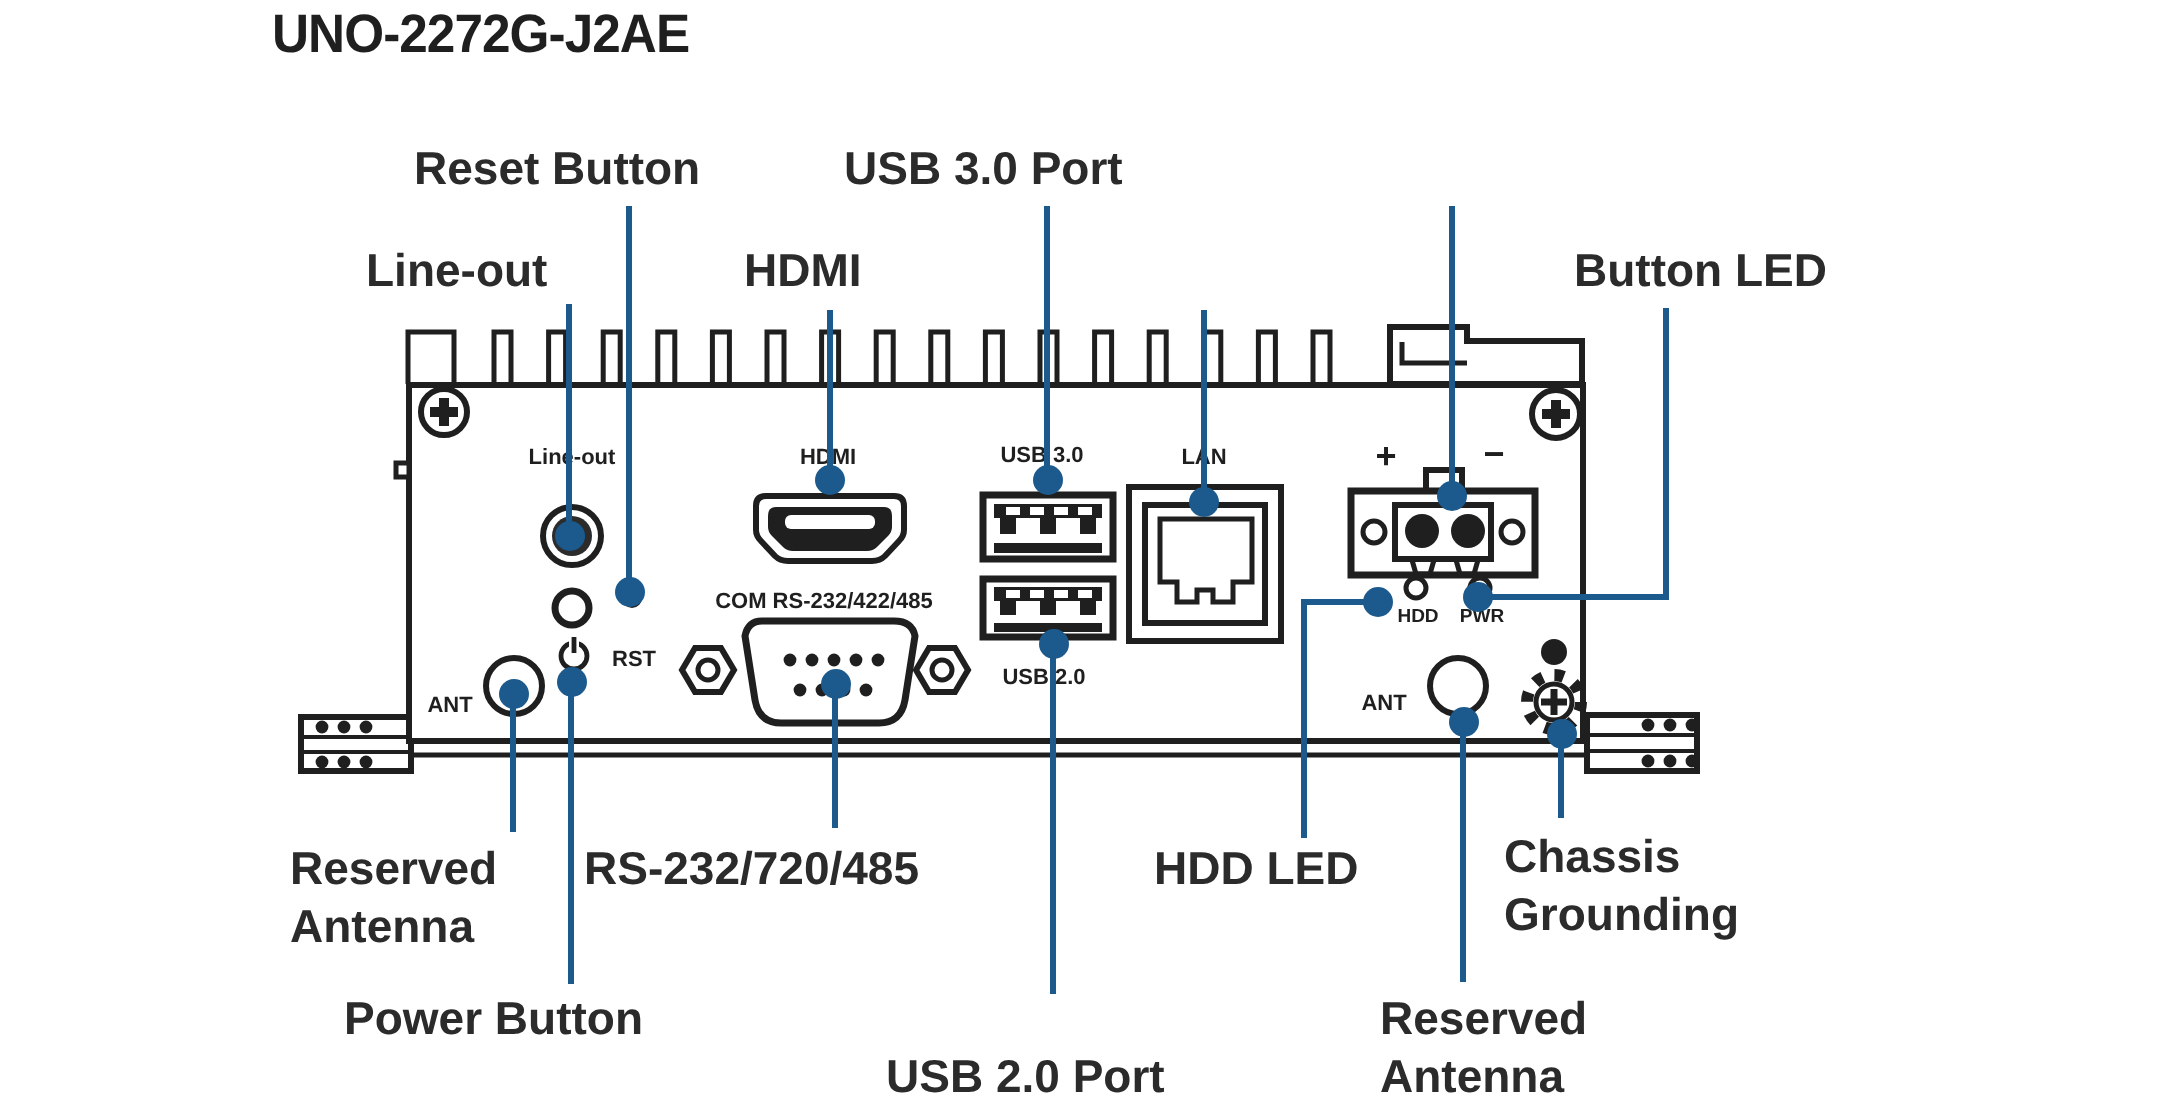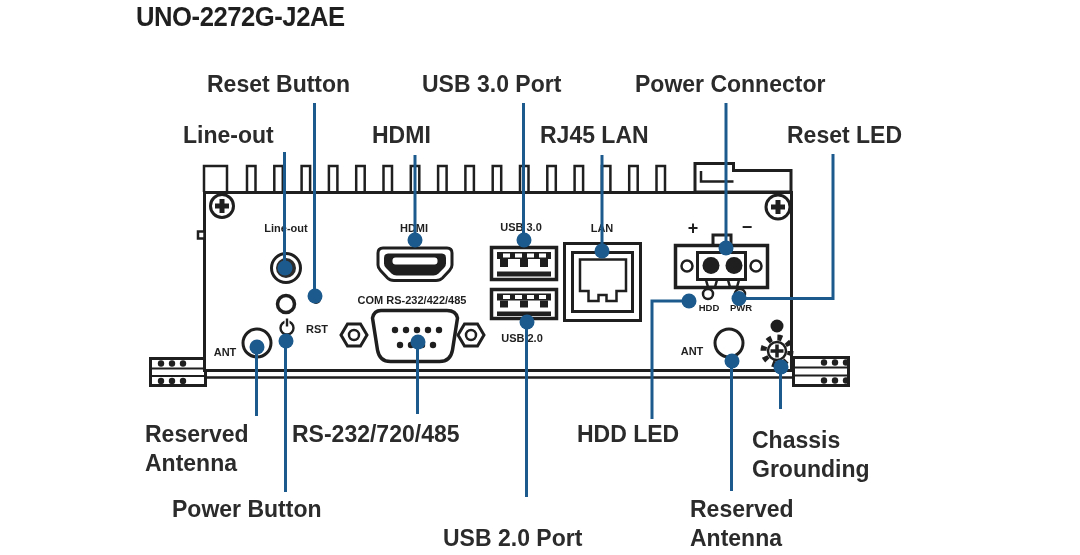--- a/index.html
+++ b/index.html
@@ -242,33 +242,31 @@
       <line class="ln" x1="731.5" y1="361" x2="731.5" y2="491"></line>
       <circle class="dot" cx="732" cy="361" r="7.5"></circle>
 
       <line class="ln" x1="780.5" y1="367" x2="780.5" y2="409"></line>
       <circle class="dot" cx="781" cy="367" r="7.5"></circle>
     </g>
   </svg>
 
   <div class="callout" style="left:207px;top:70px;">Reset Button</div>
   <div class="callout" style="left:422px;top:70px;">USB 3.0 Port</div>
-  <div class="callout" style="left:635px;top:70px;">Power Connector</div>
   <div class="callout" style="left:183px;top:121px;">Line-out</div>
   <div class="callout" style="left:372px;top:121px;">HDMI</div>
-  <div class="callout" style="left:540px;top:121px;">RJ45 LAN</div>
-  <div class="callout" style="left:787px;top:121px;">Reset LED</div>
+  <div class="callout" style="left:787px;top:121px;">Button LED</div>
 
   <div class="callout" style="left:145px;top:420px;">
     <span style="display:block">Reserved</span>
     <span style="display:block">Antenna</span>
   </div>
   <div class="callout" style="left:292px;top:420px;">RS-232/720/485</div>
   <div class="callout" style="left:577px;top:420px;text-align:right;">HDD LED</div>
-  <div class="callout" style="left:752px;top:426px;">
+  <div class="callout" style="left:752px;top:414px;">
     <span style="display:block">Chassis</span>
     <span style="display:block">Grounding</span>
   </div>
   <div class="callout" style="left:172px;top:495px;">Power Button</div>
   <div class="callout" style="left:443px;top:500px;margin-top:24px;">USB 2.0 Port</div>
   <div class="callout" style="left:690px;top:495px;">
     <span style="display:block">Reserved</span>
     <span style="display:block">Antenna</span>
   </div>
 

